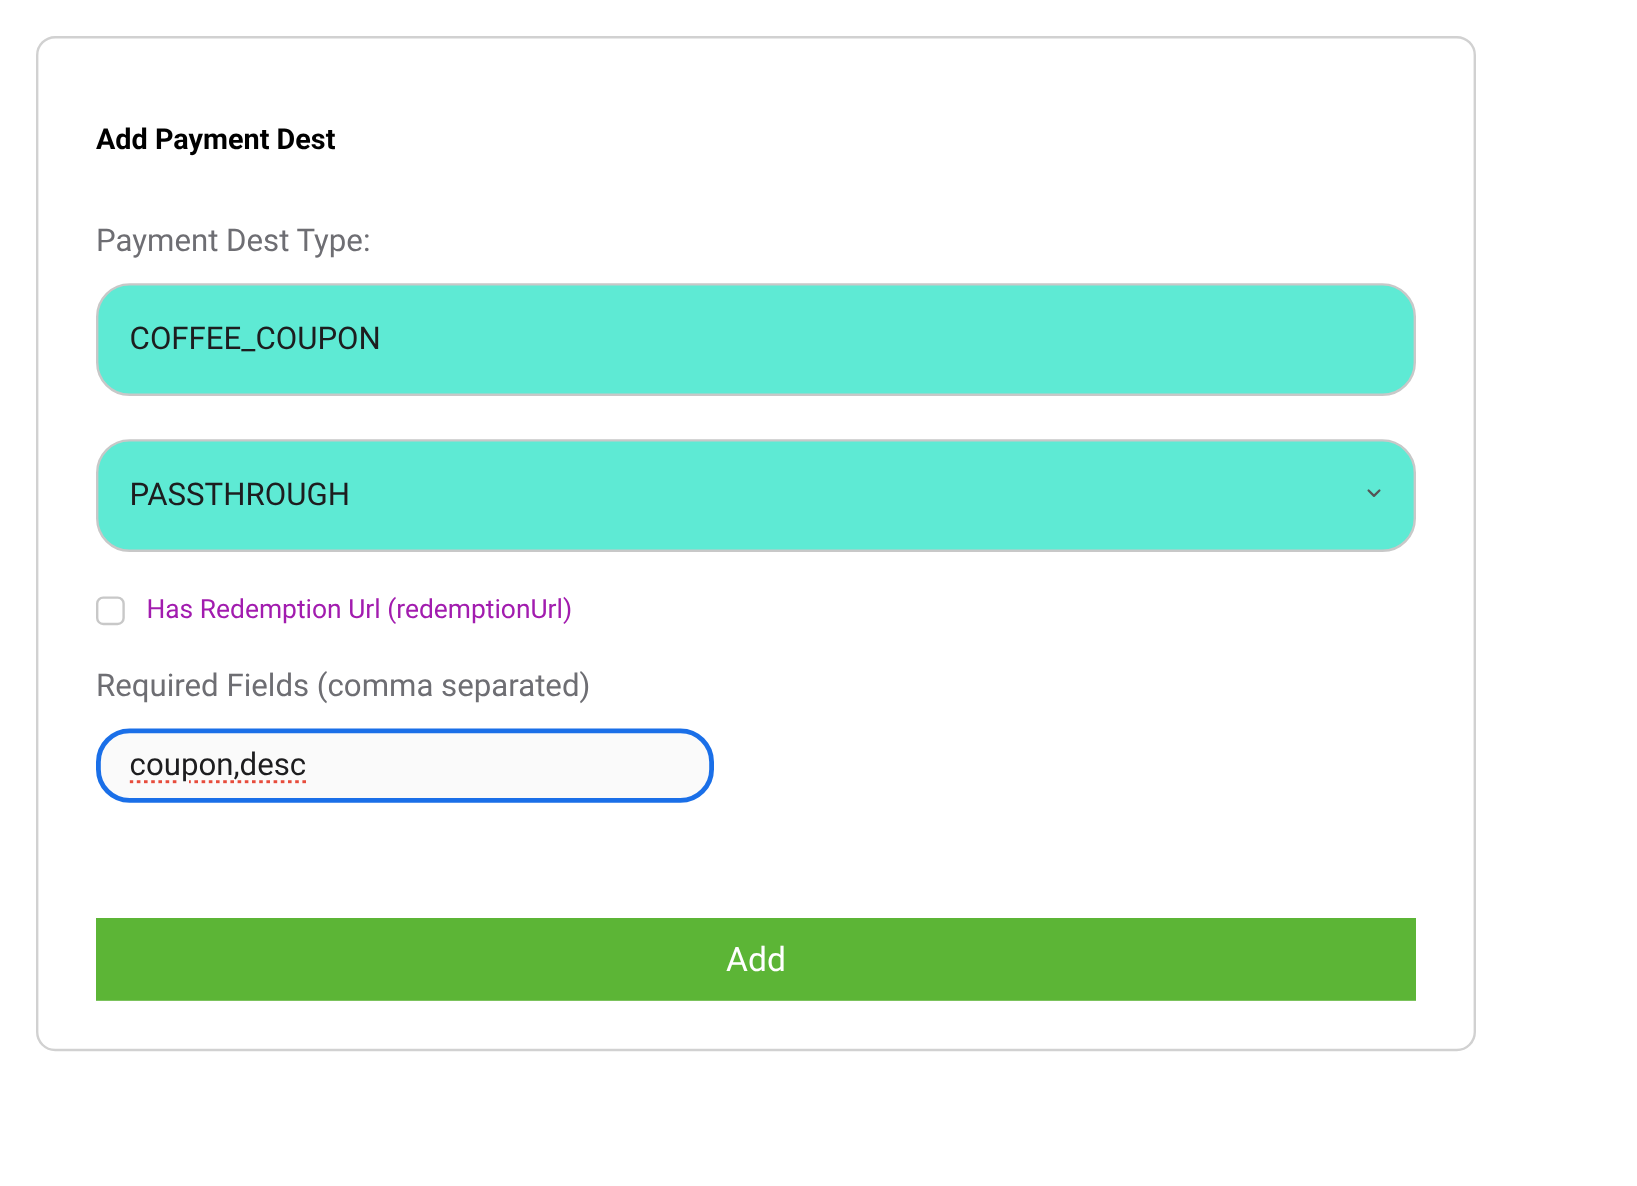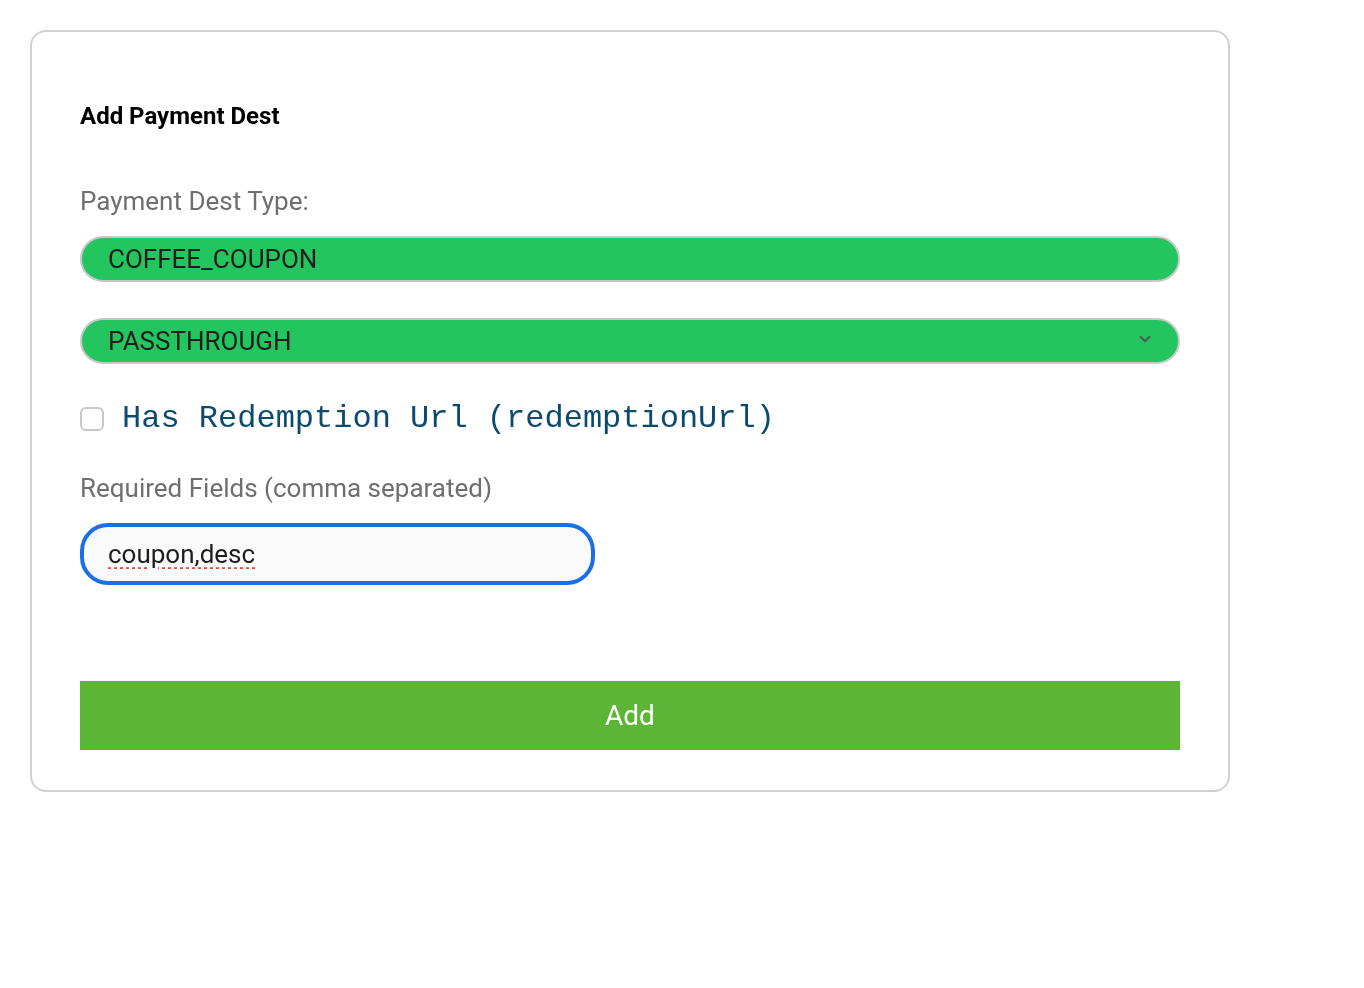--- a/index.html
+++ b/index.html
@@ -31,24 +31,24 @@
       font-size: 26px;
       color: #6e6e73;
       margin-bottom: 20px;
       display: block;
       margin-top: 12px;
     }
     .text-input, .select-input {
       width: 100%;
       font-size: 26px;
       color: #1d1d1f;
-      background: #22c55e;
+      background: #5eead4;
       border: 2px solid #c8c8c8;
       border-radius: 28px;
-      padding: 6px 26px;
+      padding: 30px 26px;
       outline: none;
       font-family: inherit;
     }
     .select-wrap {
       position: relative;
       display: block;
     }
     .select-input {
       appearance: none;
       -webkit-appearance: none;
@@ -71,23 +71,22 @@
     }
     .checkbox {
       width: 24px;
       height: 24px;
       border: 2px solid #c8c8c8;
       border-radius: 6px;
       background: #ffffff;
       cursor: pointer;
     }
     .checkbox-label {
-      font-size: 32px;
-      color: #0c4a6e;
-      font-family: Liberation Mono, monospace;
+      font-size: 22px;
+      color: #a21caf;
     }
     .small-input {
       width: 515px;
       font-size: 26px;
       color: #1d1d1f;
       background: #fafafa;
       border: 4px solid #1a6fe8;
       border-radius: 28px;
       padding: 12px 24px;
       outline: none;

